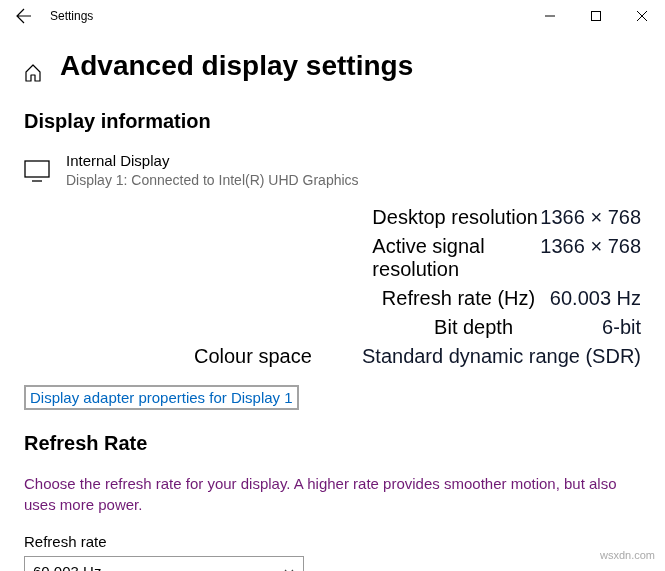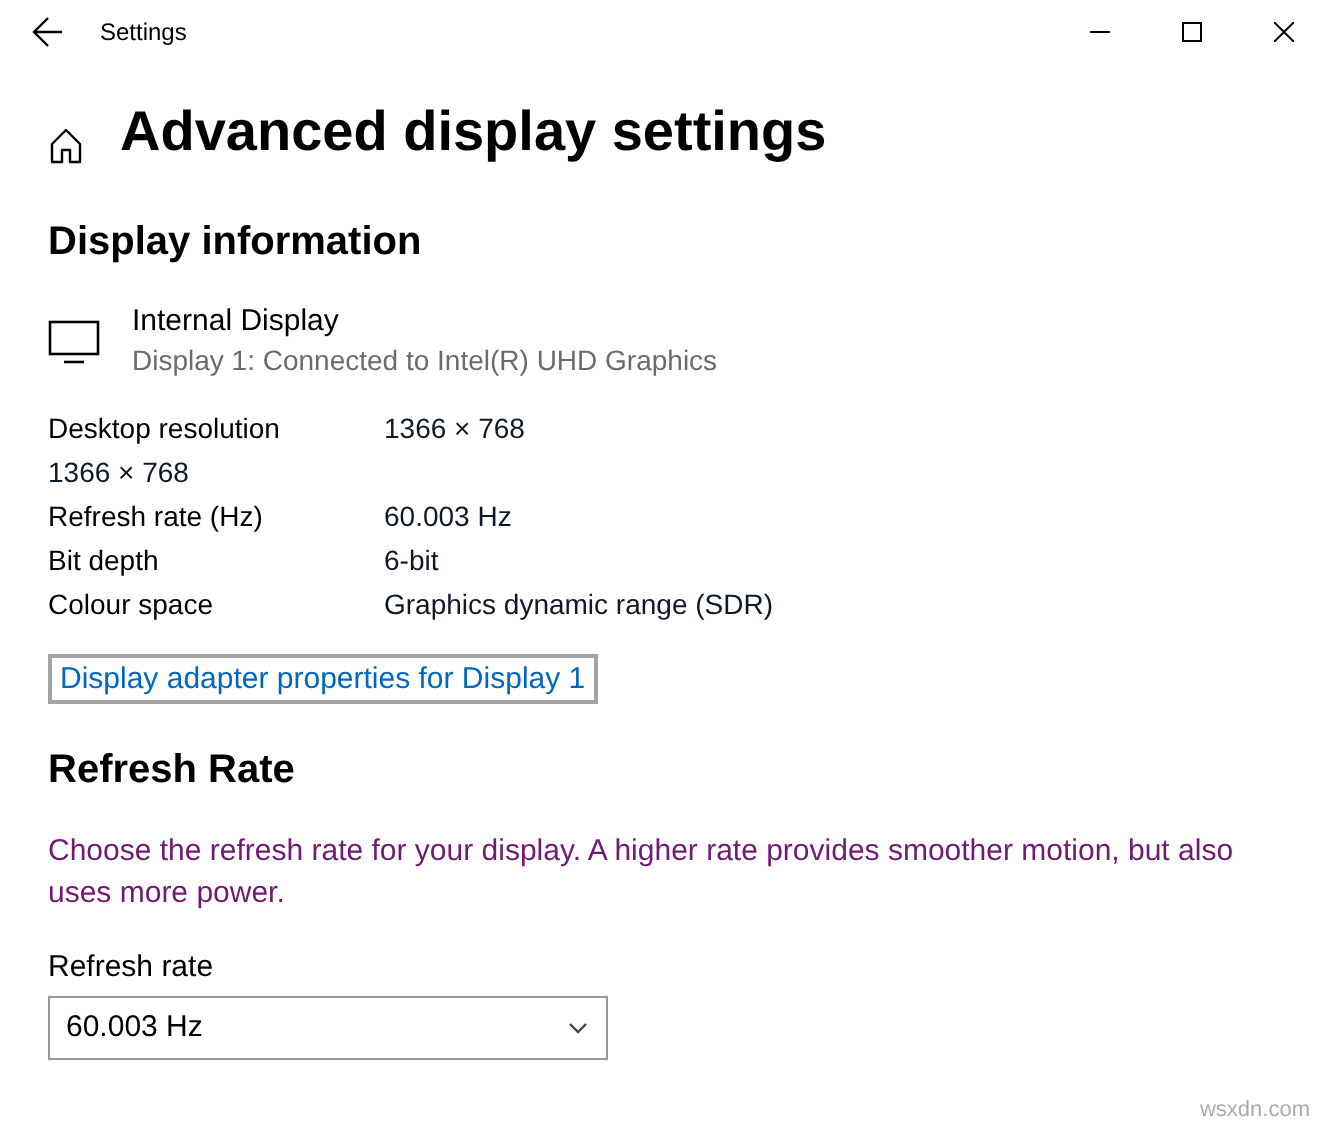--- a/index.html
+++ b/index.html
@@ -18,21 +18,21 @@
     .page-title { font-size: 28px; font-weight: 600; color: #000; }
     
     .section-title { font-size: 20px; font-weight: 600; color: #000; margin-bottom: 18px; }
     
     .display-device { display: flex; align-items: center; margin-bottom: 14px; }
     .monitor-icon { width: 26px; height: 22px; margin-right: 16px; margin-top: 2px; }
     .device-name { font-size: 15px; color: #000; line-height: 1.3; }
     .device-sub { font-size: 14px; color: #6b6b6b; line-height: 1.3; }
     
     .info-table { margin-bottom: 14px; }
-    .info-row { display: flex; padding: 3px 0; font-size: 14px; }
+    .info-row { display: flex; padding: 3px 0; font-size: 20px; justify-content: flex-end; }
     .info-label { width: 168px; color: #000; }
     .info-value { color: #0f172a; }
     
     .adapter-link { display: inline-block; color: #0067c0; font-size: 15px; padding: 2px 4px; border: 2px solid #a3a3a3; margin-bottom: 22px; cursor: pointer; }
     
     .desc-text { font-size: 15px; color: #701a75; line-height: 1.4; margin-bottom: 18px; }
     
     .field-label { font-size: 15px; color: #000; margin-bottom: 6px; }
     .dropdown { width: 280px; height: 32px; border: 1px solid #999; display: flex; align-items: center; padding: 0 8px; font-size: 15px; cursor: pointer; position: relative; }
     .dropdown-chevron { position: absolute; right: 8px; }
@@ -88,33 +88,34 @@
       <div class="device-sub">Display 1: Connected to Intel(R) UHD Graphics</div>
     </div>
   </div>
 
   <div class="info-table">
     <div class="info-row">
         <div class="info-label">Desktop resolution</div>
         <div class="info-value">1366 × 768</div>
       </div>
     <div class="info-row">
+        <div class="info-label">Active signal resolution</div>
         <div class="info-value">1366 × 768</div>
       </div>
     <div class="info-row">
         <div class="info-label">Refresh rate (Hz)</div>
         <div class="info-value">60.003 Hz</div>
       </div>
     <div class="info-row">
         <div class="info-label">Bit depth</div>
         <div class="info-value">6-bit</div>
       </div>
     <div class="info-row">
         <div class="info-label">Colour space</div>
-        <div class="info-value">Graphics dynamic range (SDR)</div>
+        <div class="info-value">Standard dynamic range (SDR)</div>
       </div>
   </div>
 
   <a class="adapter-link">Display adapter properties for Display 1</a>
 
   <h2 class="section-title">Refresh Rate</h2>
 
   <p class="desc-text">Choose the refresh rate for your display. A higher rate provides smoother motion, but also uses more power.</p>
 
   <div class="field-label">Refresh rate</div>

